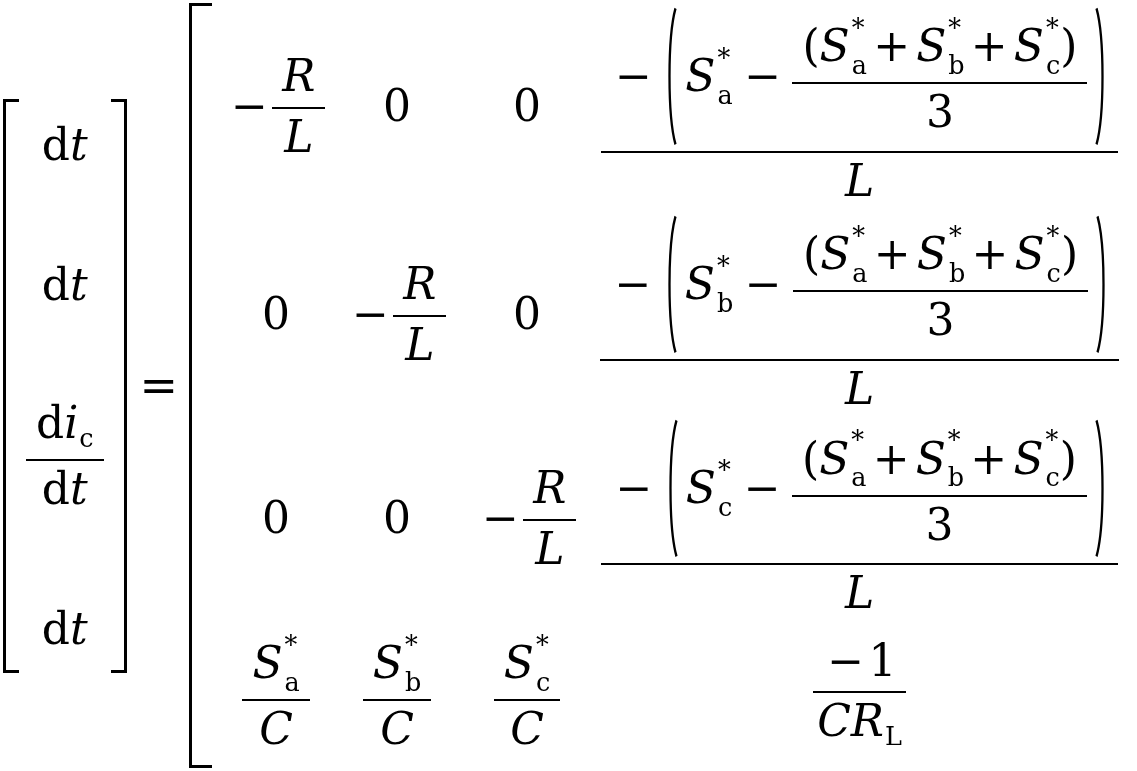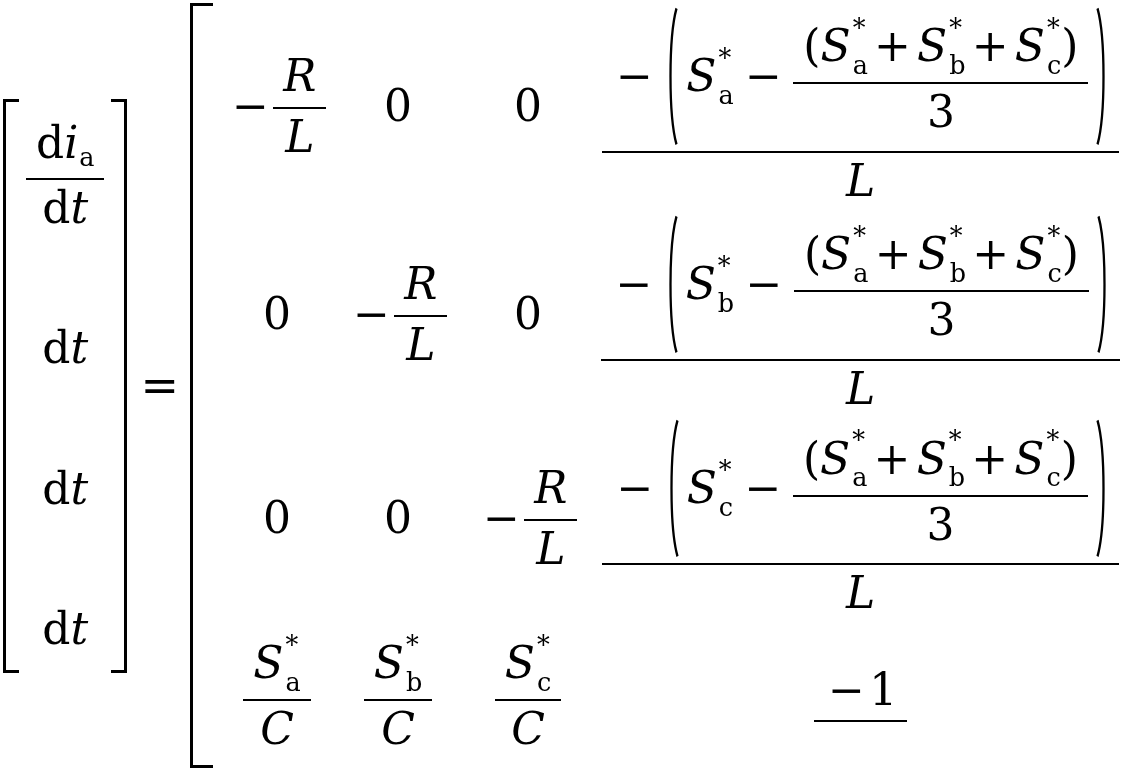--- a/index.html
+++ b/index.html
@@ -63,29 +63,29 @@
 </head>
 <body>
 
 <div class="eq">
 
   <div class="vec lhs">
     <div class="sqb l"></div>
     <div class="vcol lhs-col">
 
       <span class="frac">
-        <span class="num"><span class="rm">d</span><span class="it">i</span><span class="bsub">a</span></span>
         <span class="den"><span class="rm">d</span><span class="it">t</span></span>
       </span>
 
       <span class="frac">
         <span class="den"><span class="rm">d</span><span class="it">t</span></span>
       </span>
 
       <span class="frac">
+        <span class="num"><span class="rm">d</span><span class="it">i</span><span class="bsub">c</span></span>
         <span class="den"><span class="rm">d</span><span class="it">t</span></span>
       </span>
 
       <span class="frac">
         <span class="den"><span class="rm">d</span><span class="it">t</span></span>
       </span>
 
     </div>
     <div class="sqb r"></div>
   </div>
@@ -326,20 +326,21 @@
                   <span class="sub">c</span>
                 </span>
               </span>
             </span>
             <span class="den it">C</span>
           </span>
       </span>
       <span class="mcell">
         <span class="frac">
           <span class="num"><span class="minus">−</span><span class="rm">1</span></span>
+          <span class="den"><span class="it">C</span><span class="it">R</span><span class="bsub">L</span></span>
         </span>
       </span>
 
     </div>
 
   </div>
 
 </div>
 
 </body></html>

